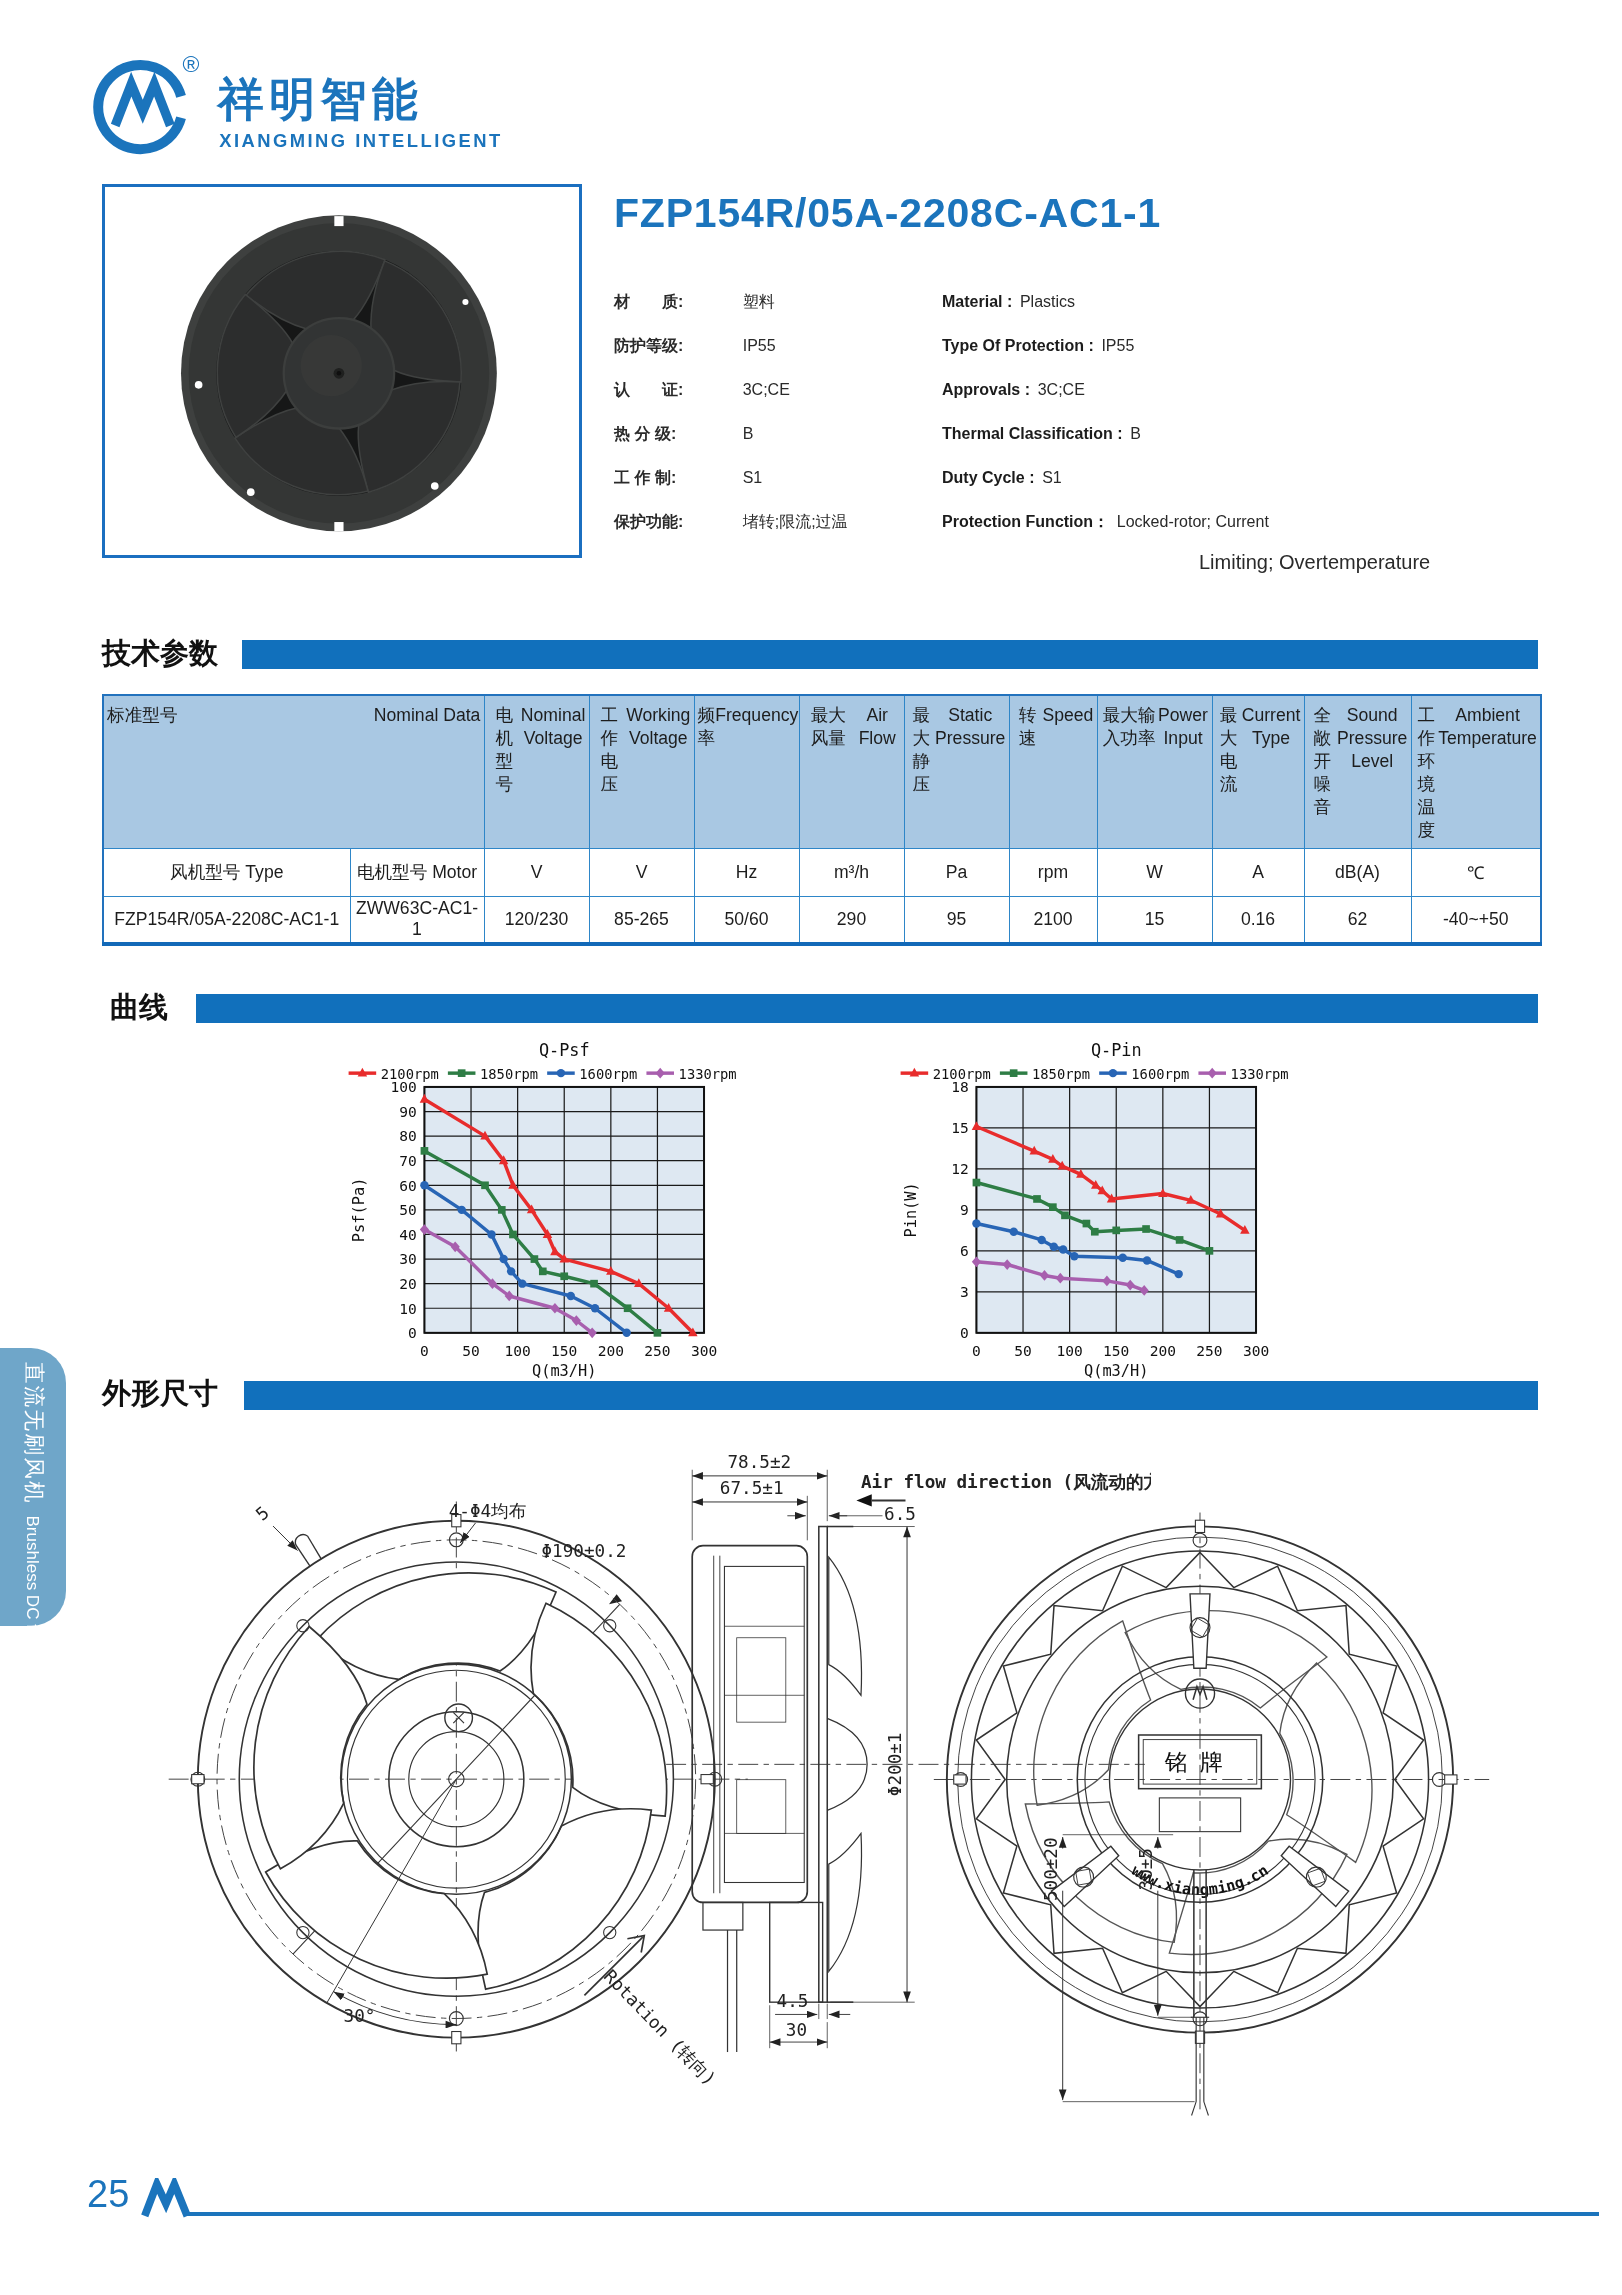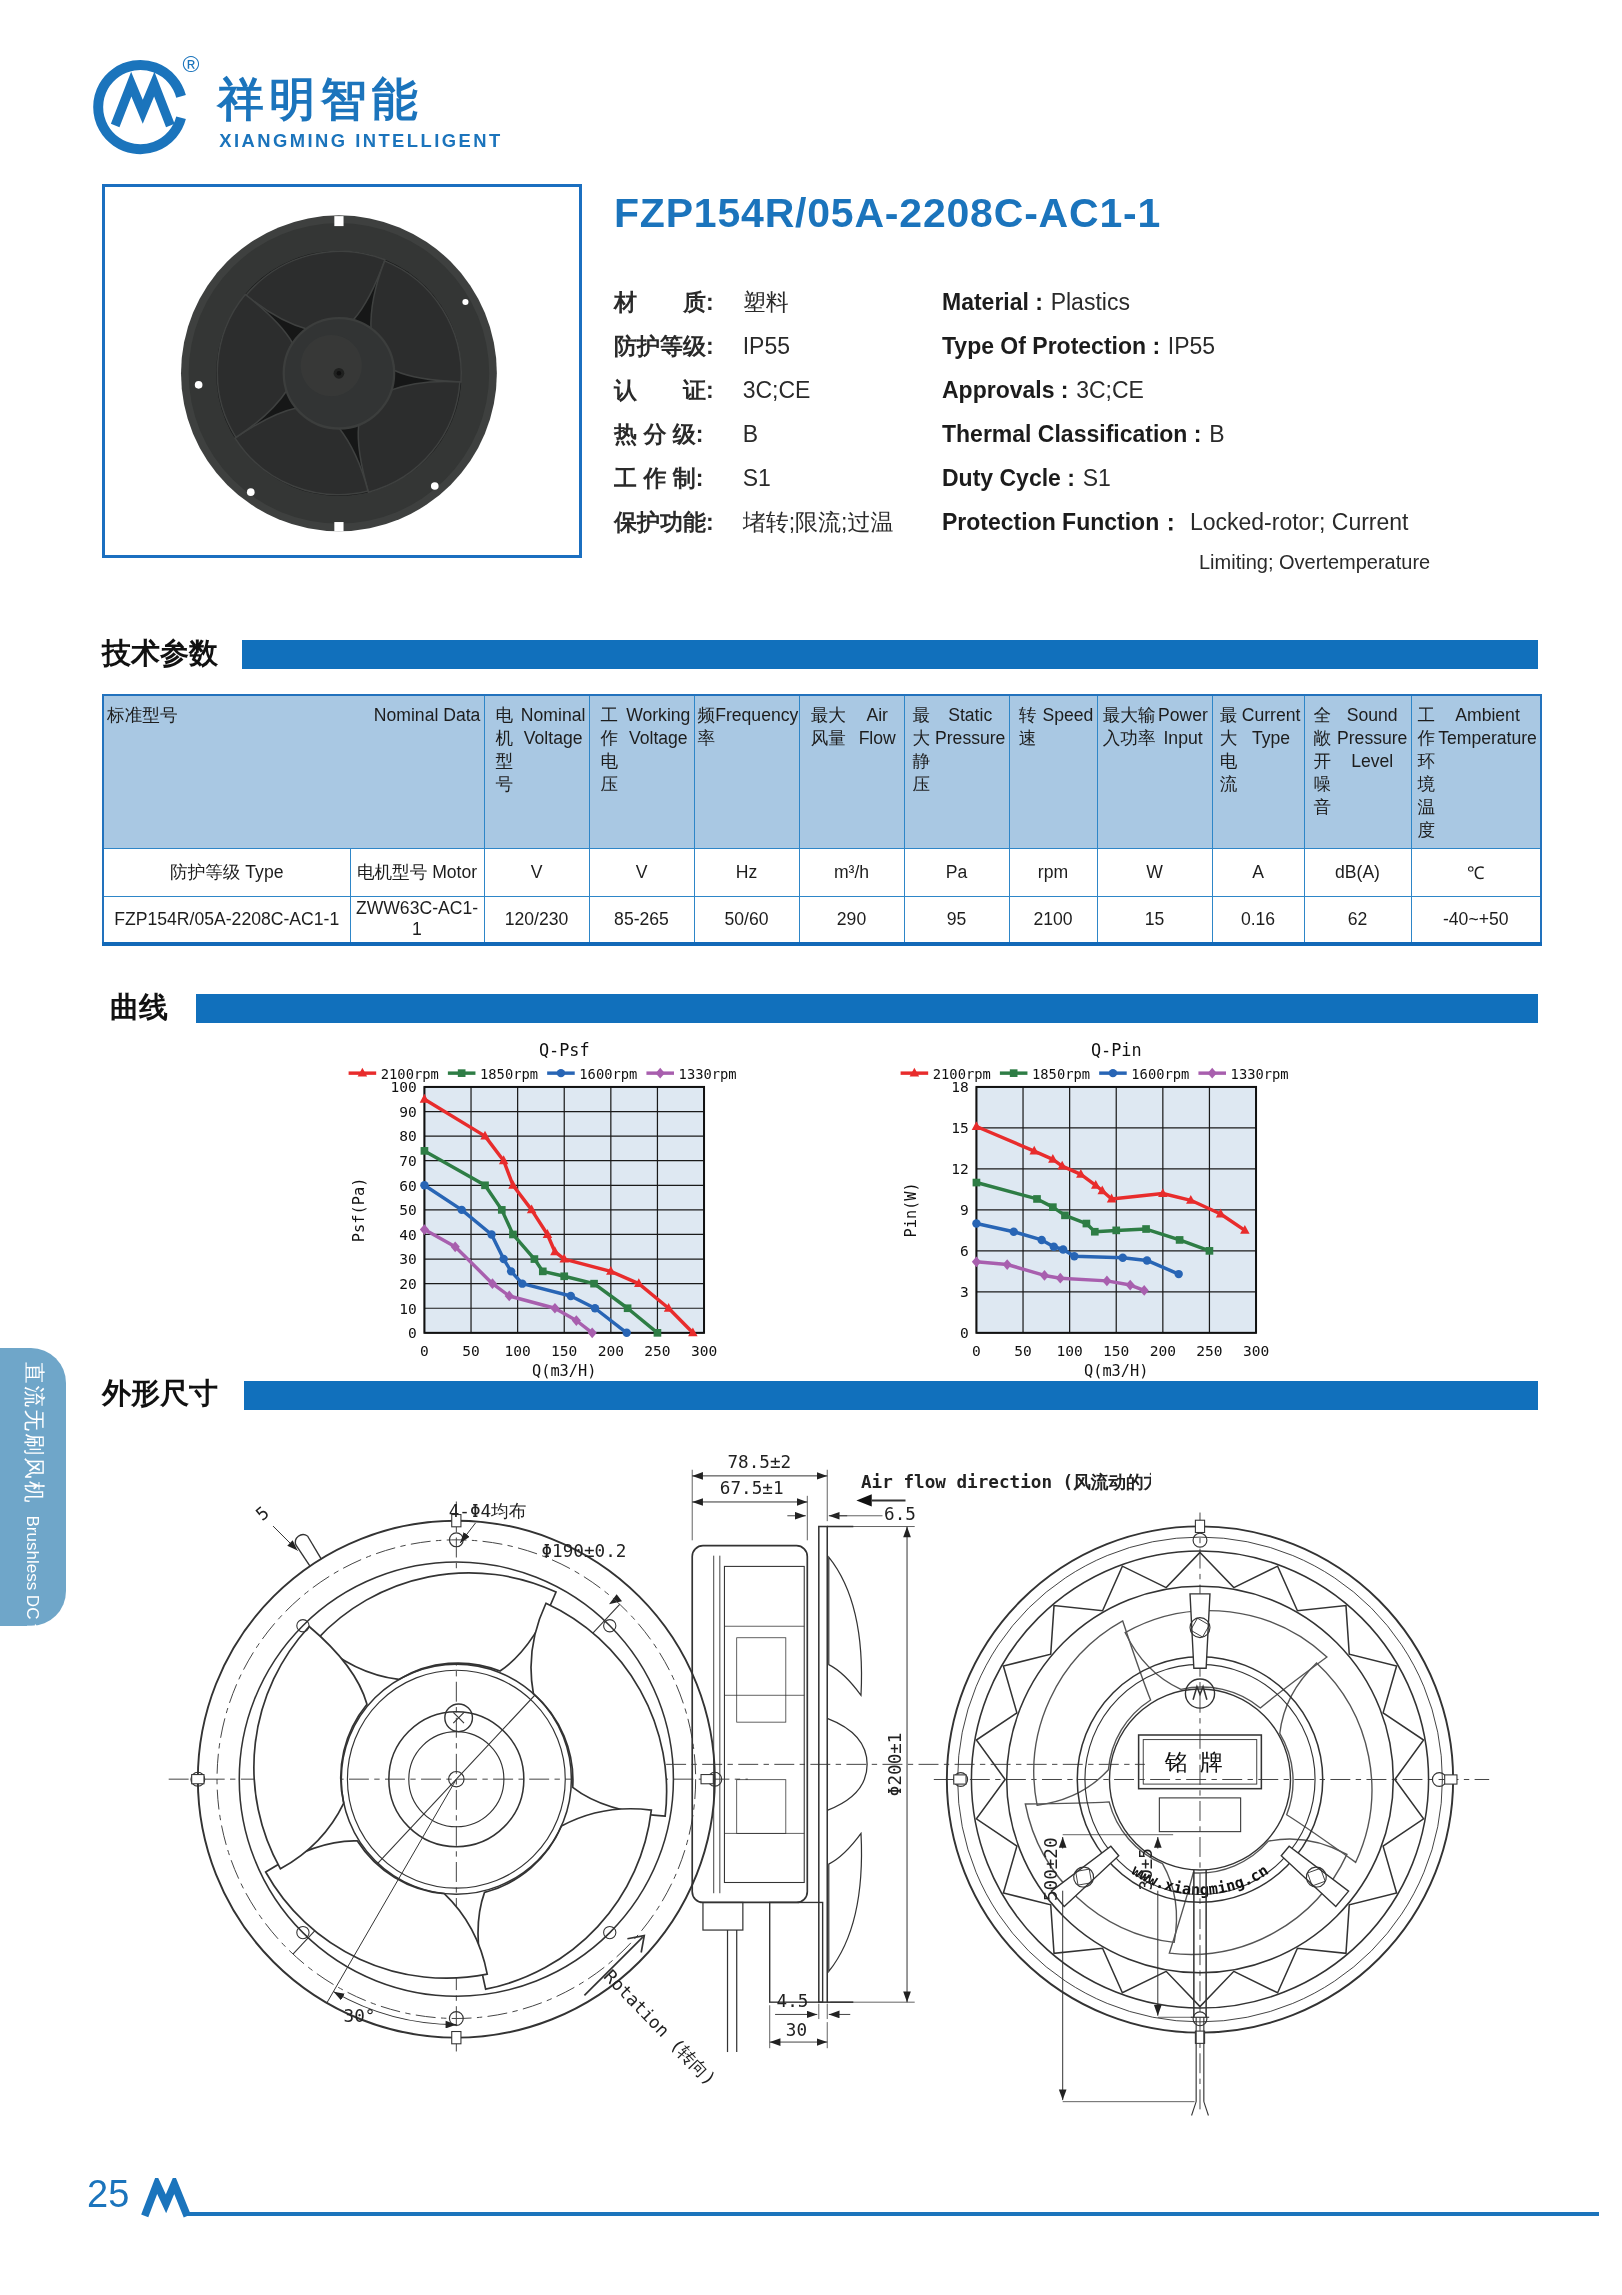--- a/index.html
+++ b/index.html
@@ -6,21 +6,21 @@
   .page{position:relative;width:1623px;height:2295px;background:#ffffff;overflow:hidden;
         font-family:"Liberation Sans",sans-serif;color:#222;}
   .abs{position:absolute;}
 
   
   .title{position:absolute;left:614px;top:190px;font-size:41px;font-weight:bold;color:#1b74bc;letter-spacing:0.8px;}
   .photo-box{position:absolute;left:102px;top:184px;width:480px;height:374px;border:3.1px solid #1b6fc0;box-sizing:border-box;background:#fff;}
 
   
   .specs{position:absolute;left:614px;top:285px;width:1009px;}
-  .spec-row{position:relative;height:44px;font-size:23px;line-height:34px;}
+  .spec-row{position:relative;height:44px;font-size:16px;line-height:34px;}
   .cnl{display:inline-block;min-width:121px;font-weight:bold;color:#2a2a2a;}
   .cnv{margin-left:7.7px;color:#2a2a2a;}
   .enb{position:absolute;left:328px;top:0;}
   .enl{font-weight:bold;color:#1c1c1c;}
   .env{margin-left:7.7px;color:#2a2a2a;}
   .spec-cont{position:absolute;left:1199px;top:551px;font-size:20px;color:#2a2a2a;}
 
   
   .sec-title{position:absolute;font-size:29px;font-weight:bold;color:#111;}
   .sec-bar{position:absolute;height:29px;background:#1170bc;}
@@ -220,21 +220,21 @@
             </div>
           </td>
       <td>
             <div class="hcell">
               <span class="cn">工作环境温度</span>
               <span class="en">Ambient Temperature</span>
             </div>
           </td>
     </tr>
     <tr class="sub">
-      <td>防护等级 Type</td>
+      <td>风机型号 Type</td>
       <td>电机型号 Motor</td>
       <td>V</td>
       <td>V</td>
       <td>Hz</td>
       <td>m³/h</td>
       <td>Pa</td>
       <td>rpm</td>
       <td>W</td>
       <td>A</td>
       <td>dB(A)</td>

